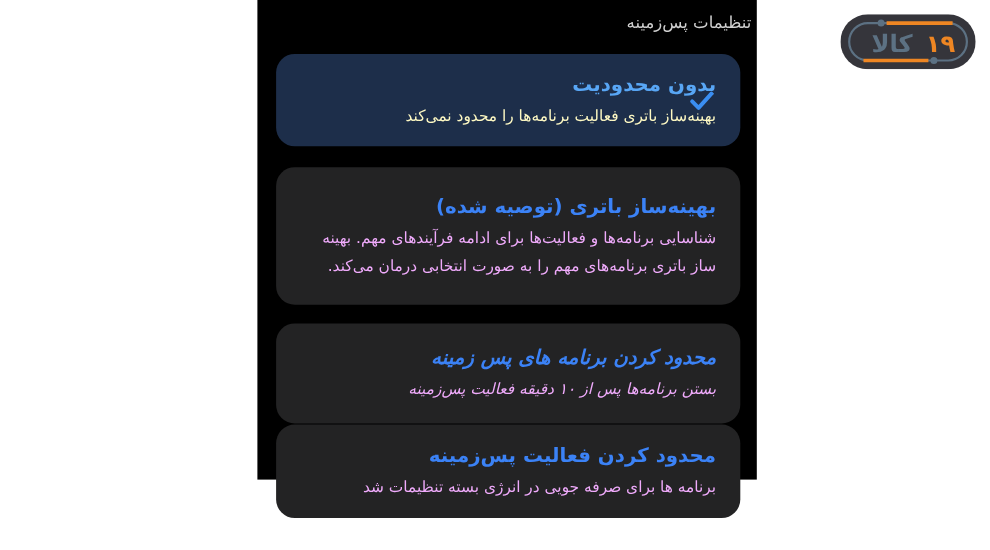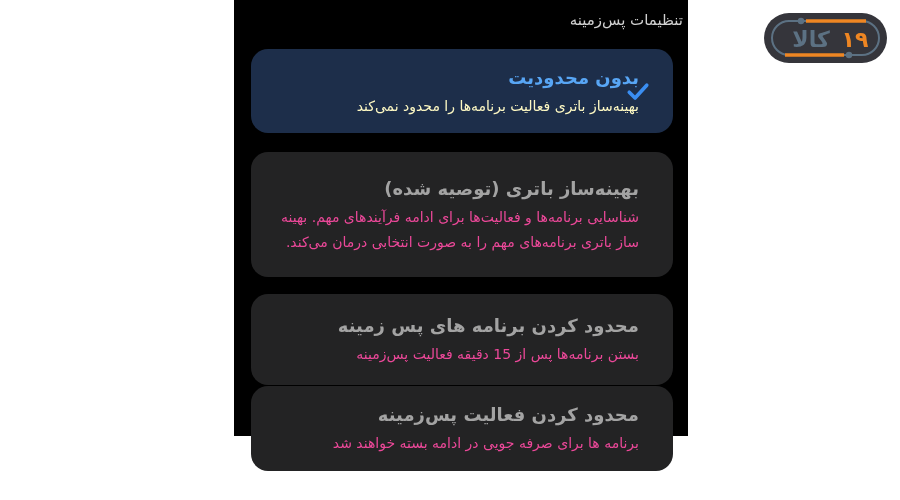--- a/index.html
+++ b/index.html
@@ -29,52 +29,52 @@
 
   .card {
     position: absolute;
     right: 15px;
     width: 422px;
     border-radius: 17px;
     background: #232324;
     display: flex;
     flex-direction: column;
     justify-content: center;
-    padding: 10px 34px 10px 26px;
+    padding: 10px 22px 10px 26px;
     text-align: right;
     cursor: pointer;
   }
   .card.selected { background: #1d2e4a; }
 
   .card-title {
     font-size: 18px;
     font-weight: 600;
     line-height: 27px;
-    color: #a3a3a3;
+    color: #3b82f6;
     margin-bottom: 3px;
   }
   .card-desc {
     font-size: 14px;
     line-height: 25px;
-    color: #ec4899;
+    color: #f0abfc;
   }
   .card.selected .card-title { color: #58a6f5; }
   .card.selected .card-desc  { color: #fef9c3; }
 
   .check {
     position: absolute;
     right: 20px; top: 50%;
     transform: translateY(-50%);
     width: 30px; height: 30px;
     display: flex; align-items: center; justify-content: center;
   }
 
   #card-1 { top: 49px;  height: 84px;  }
   #card-2 { top: 152px; height: 125px; }
-  #card-3 { top: 294px; height: 91px;  }
+  #card-3 { top: 294px; height: 91px; font-style: italic;  }
   #card-4 { top: 386px; height: 85px;  }
 
   
   .logo {
     position: absolute;
     top: 13px; right: 13px;
     width: 123px; height: 62px;
   }
 </style>
 </head>
@@ -107,21 +107,21 @@
     <div class="card-desc">بهینه‌ساز باتری فعالیت برنامه‌ها را محدود نمی‌کند</div>
   </div>
 
   <div class="card" id="card-2">
     <div class="card-title">بهینه‌ساز باتری (توصیه شده)</div>
     <div class="card-desc">شناسایی برنامه‌ها و فعالیت‌ها برای ادامه فرآیندهای مهم. بهینه ساز باتری برنامه‌های مهم را به صورت انتخابی درمان می‌کند.</div>
   </div>
 
   <div class="card" id="card-3">
     <div class="card-title">محدود کردن برنامه های پس زمینه</div>
-    <div class="card-desc">بستن برنامه‌ها پس از 15 دقیقه فعالیت پس‌زمینه</div>
+    <div class="card-desc">بستن برنامه‌ها پس از ۱۰ دقیقه فعالیت پس‌زمینه</div>
   </div>
 
   <div class="card" id="card-4">
     <div class="card-title">محدود کردن فعالیت پس‌زمینه</div>
-    <div class="card-desc">برنامه ها برای صرفه جویی در ادامه بسته خواهند شد</div>
+    <div class="card-desc">برنامه ها برای صرفه جویی در انرژی بسته تنظیمات شد</div>
   </div>
 
 </div>
 
 </body></html>

